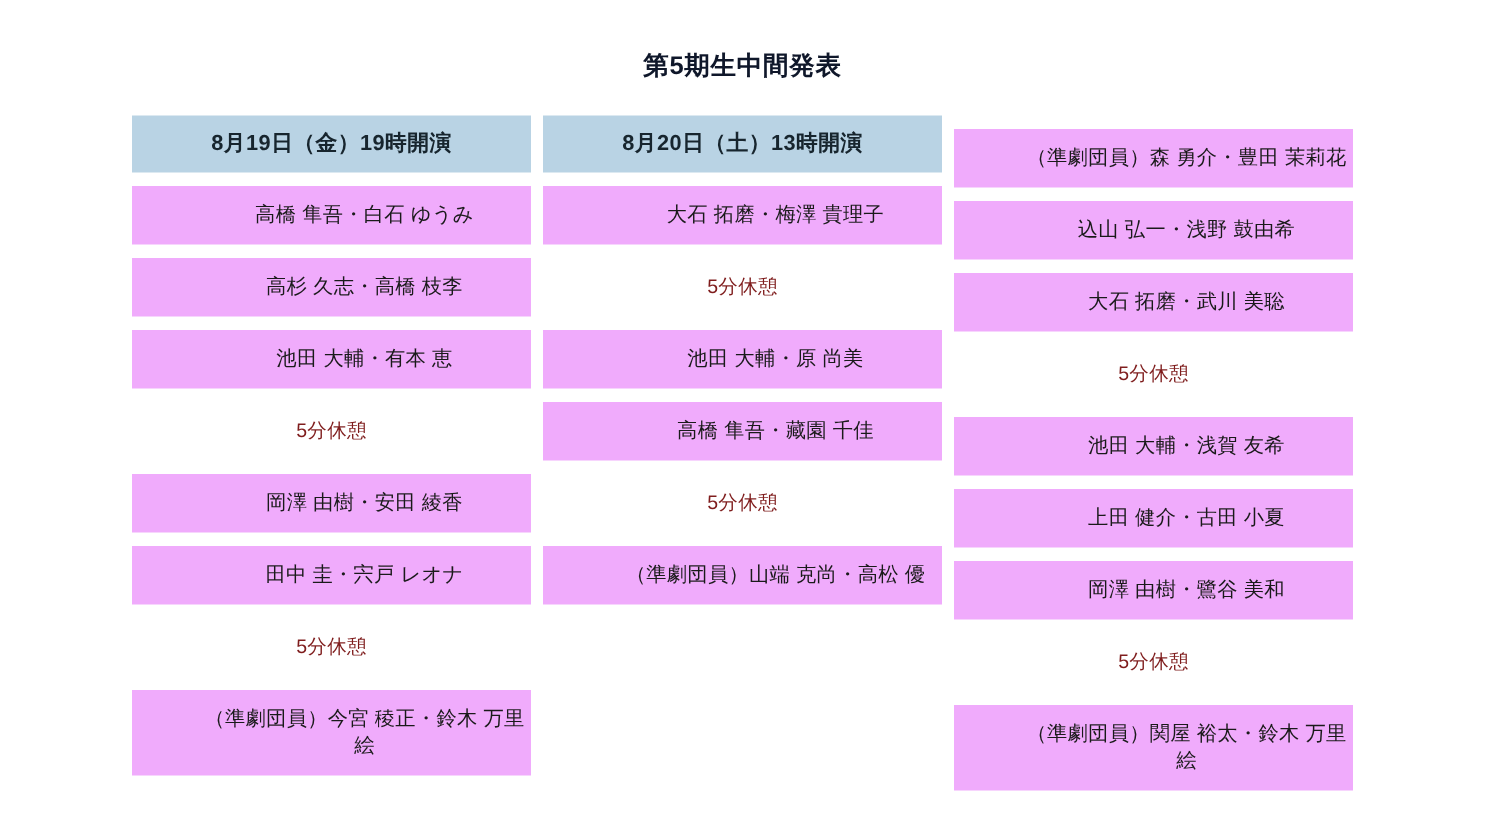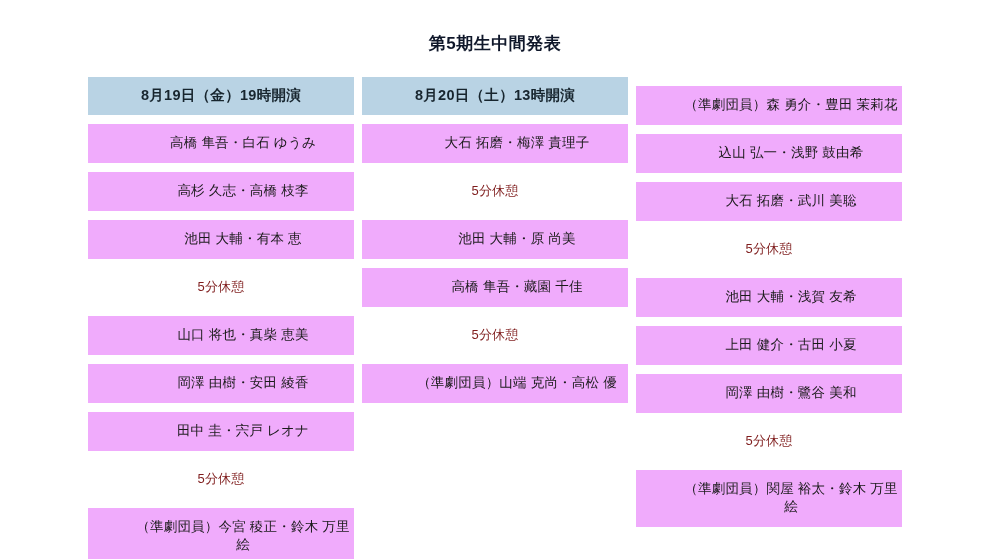--- a/index.html
+++ b/index.html
@@ -75,21 +75,20 @@
   <div class="page-title">第5期生中間発表</div>
 
   <div class="columns">
 
     <div class="column">
       <div class="col-header">8月19日（金）19時開演</div>
       <div class="slot performance">高橋 隼吾・白石 ゆうみ</div>
       <div class="slot performance">高杉 久志・高橋 枝李</div>
       <div class="slot performance">池田 大輔・有本 恵</div>
       <div class="slot break">5分休憩</div>
-      <div class="slot performance">山口 将也・真柴 恵美</div>
       <div class="slot performance">岡澤 由樹・安田 綾香</div>
       <div class="slot performance">田中 圭・宍戸 レオナ</div>
       <div class="slot break">5分休憩</div>
       <div class="slot performance">（準劇団員）今宮 稜正・鈴木 万里絵</div>
     </div>
 
     <div class="column">
       <div class="col-header">8月20日（土）13時開演</div>
       <div class="slot performance">大石 拓磨・梅澤 貴理子</div>
       <div class="slot break">5分休憩</div>

